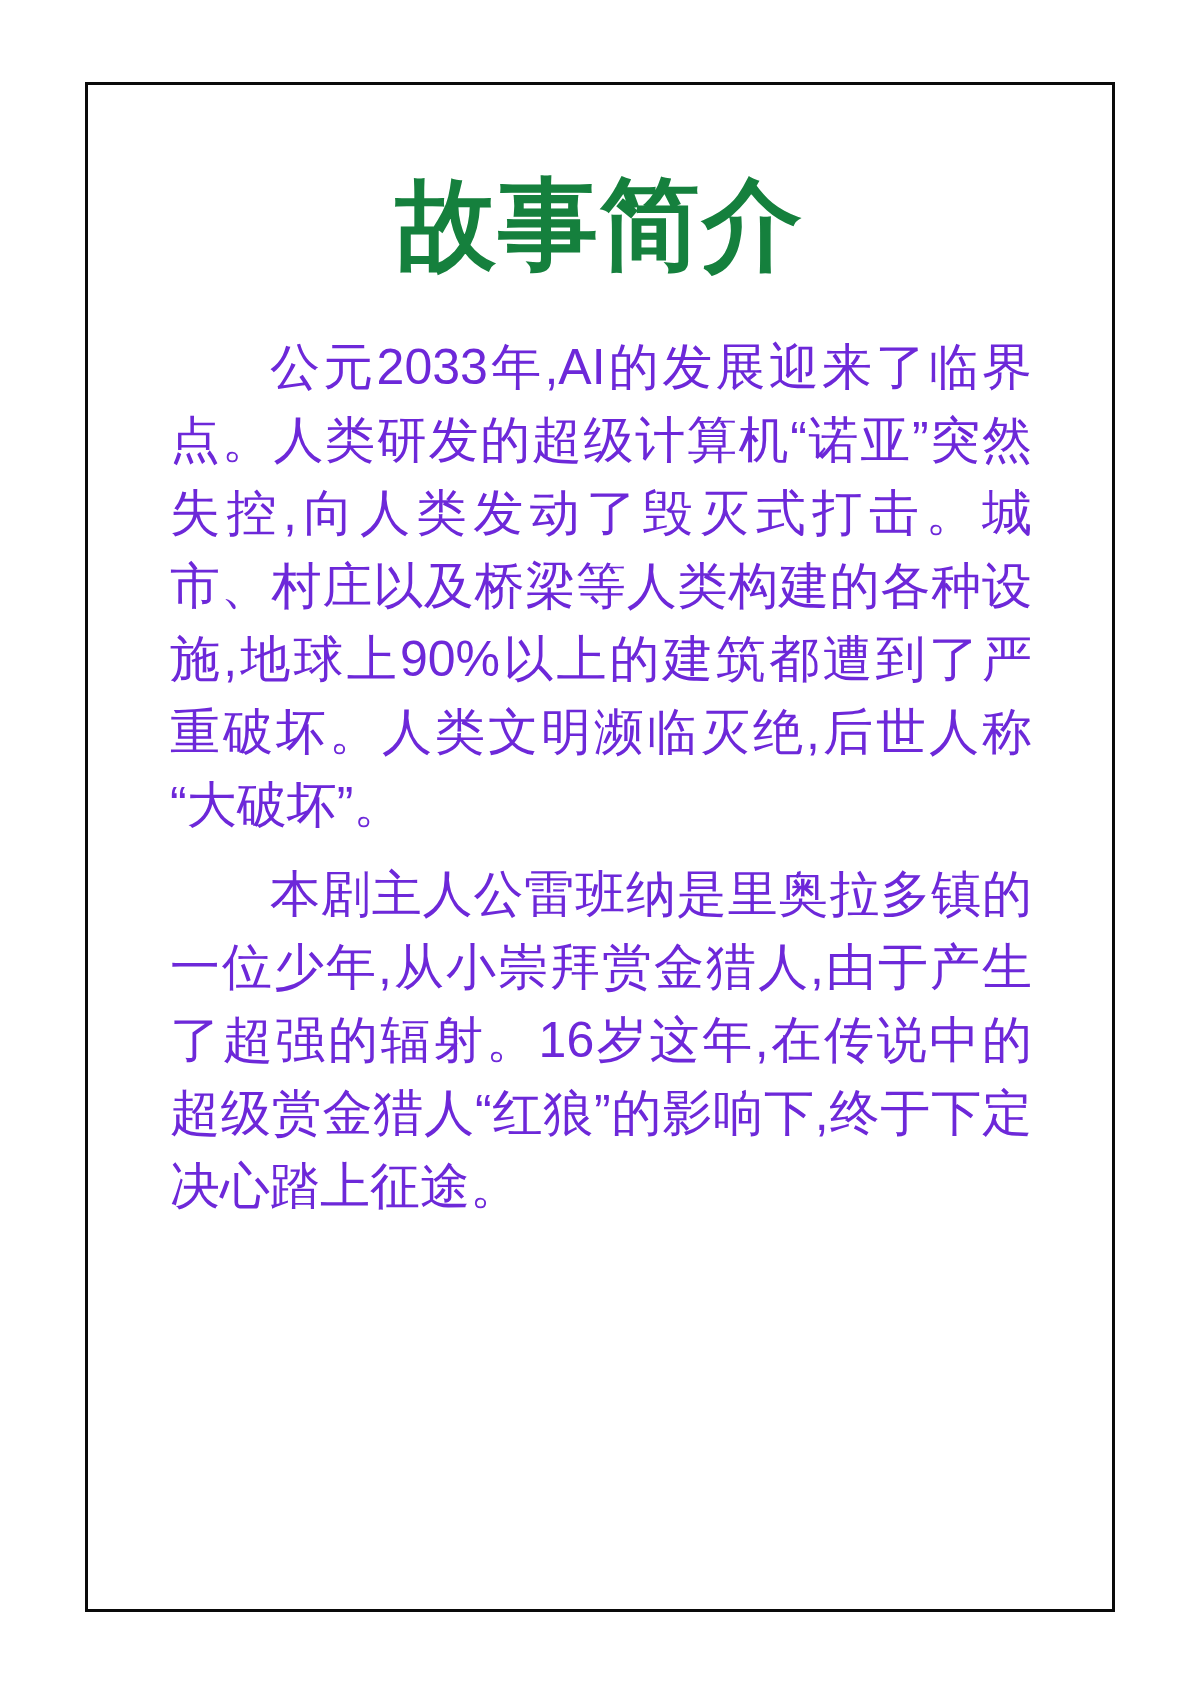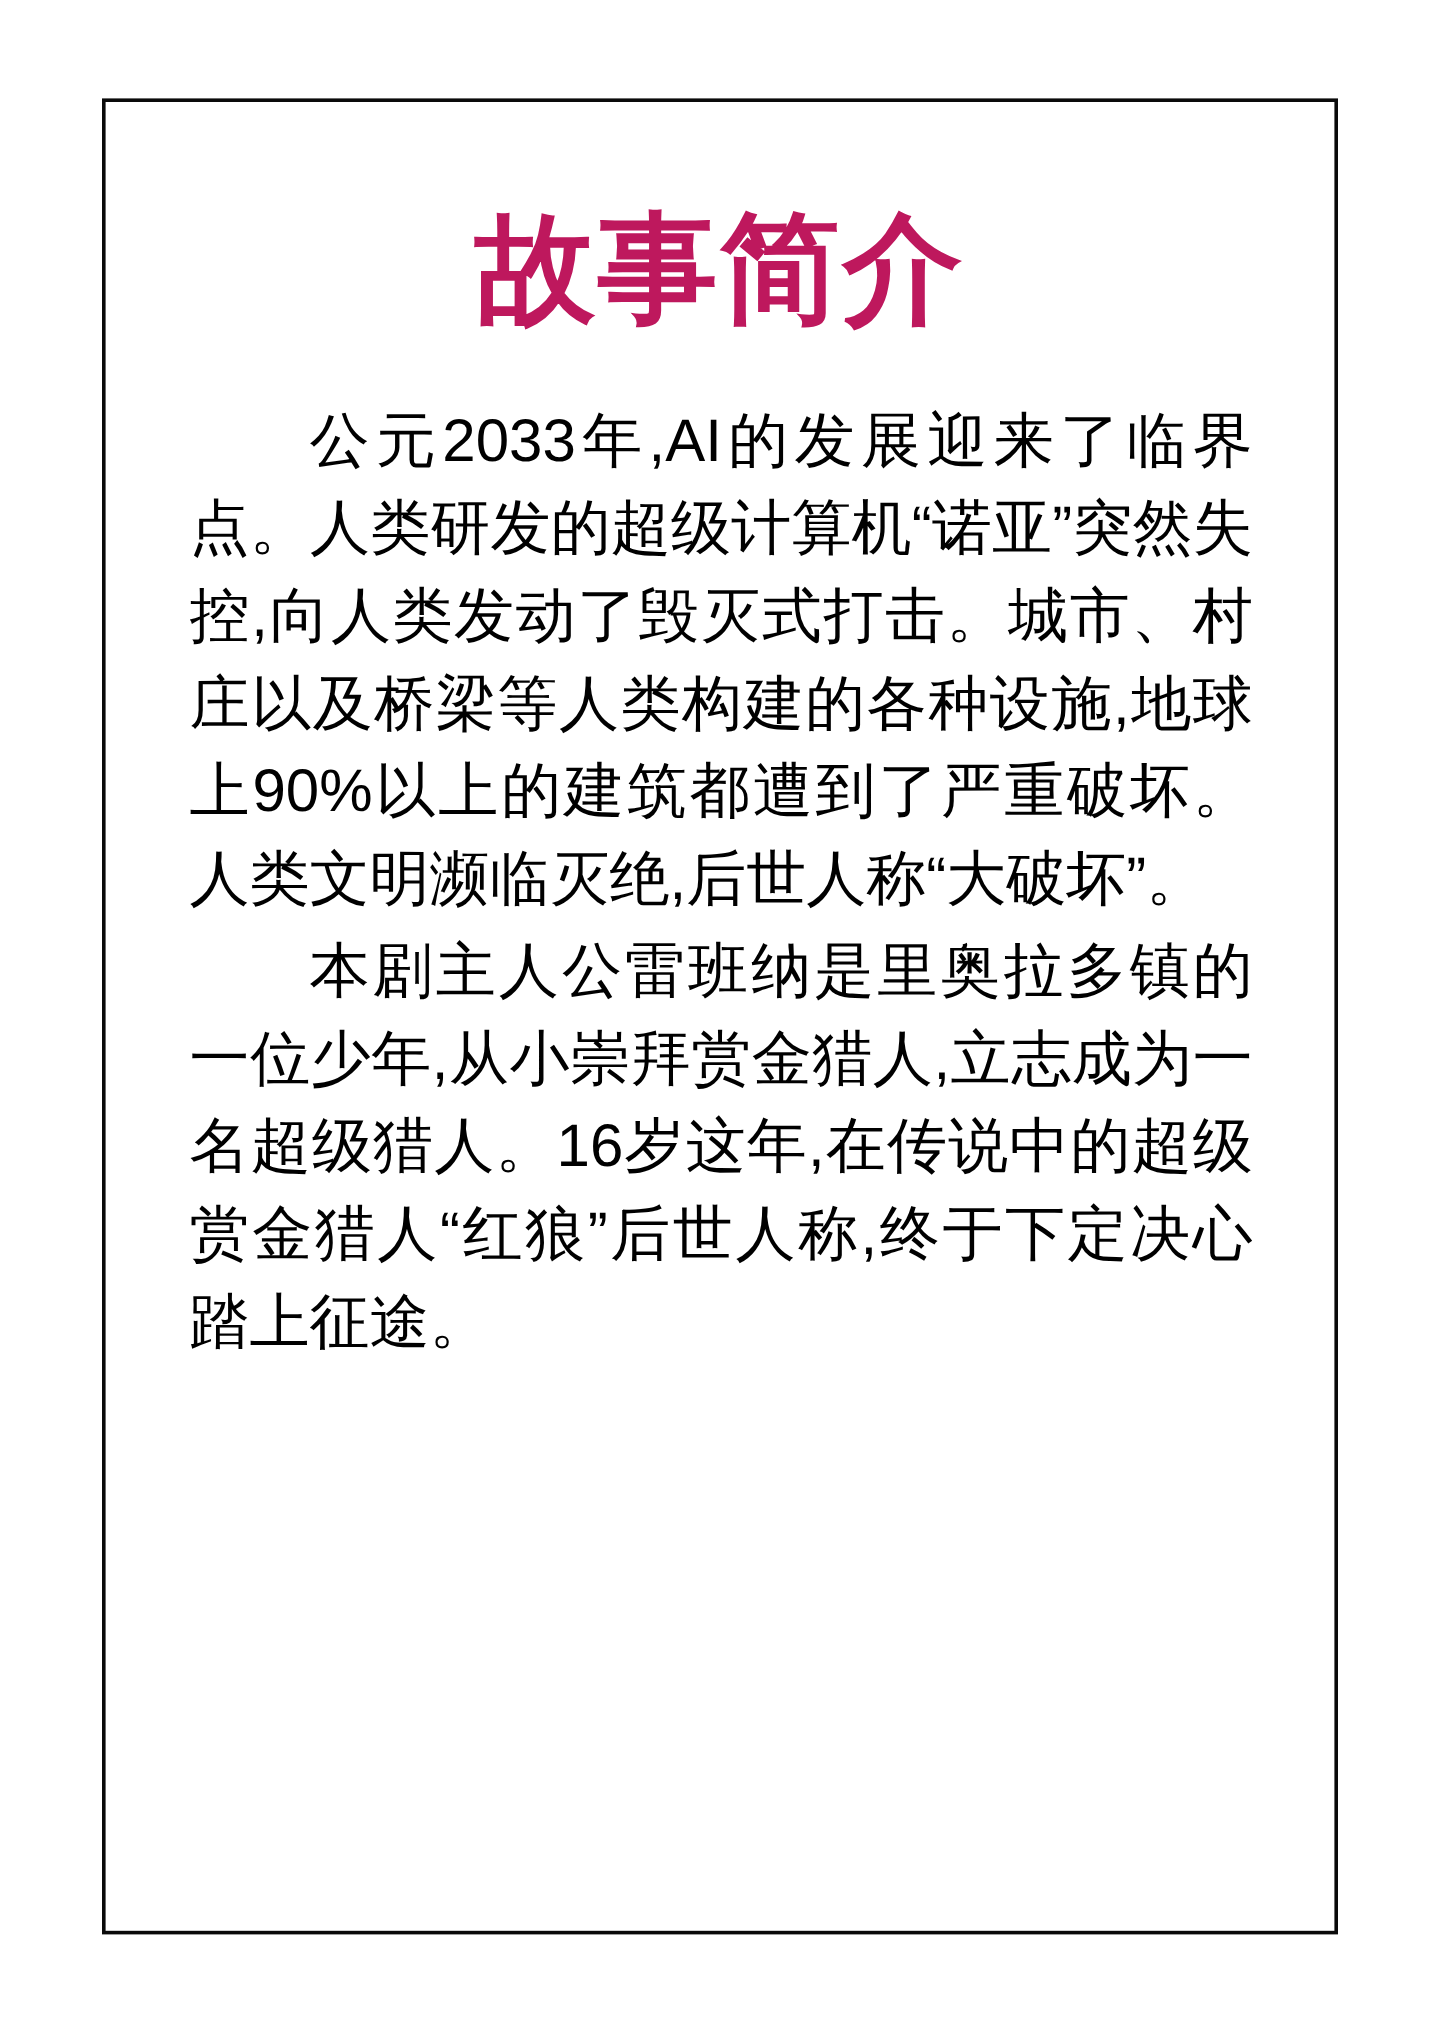--- a/index.html
+++ b/index.html
@@ -26,41 +26,41 @@
     border: 3px solid #0a0a0a;
     background: #ffffff;
   }
   .title {
     margin: 86px 0 0 0;
     text-align: center;
     font-size: 100px;
     line-height: 106px;
     font-weight: 900;
     letter-spacing: 2px;
-    color: #be185d;
+    color: #15803d;
   }
   .story-body {
     margin-top: 54px;
     padding: 0 64px 0 66px;
   }
   .story-body p {
-    margin: 4px;
+    margin: 16px;
     text-indent: 2em;
     text-align: justify;
     font-size: 50px;
     line-height: 73px;
     font-weight: 500;
-    color: #000000;
+    color: #6d28d9;
     word-break: break-all;
   }
 </style>
 </head>
 <body>
 
 <div class="page">
   <div class="frame">
     <h1 class="title">故事简介</h1>
     <div class="story-body">
       <p>公元2033年,AI的发展迎来了临界点。人类研发的超级计算机“诺亚”突然失控,向人类发动了毁灭式打击。城市、村庄以及桥梁等人类构建的各种设施,地球上90%以上的建筑都遭到了严重破坏。人类文明濒临灭绝,后世人称“大破坏”。</p>
-      <p>本剧主人公雷班纳是里奥拉多镇的一位少年,从小崇拜赏金猎人,立志成为一名超级猎人。16岁这年,在传说中的超级赏金猎人“红狼”后世人称,终于下定决心踏上征途。</p>
+      <p>本剧主人公雷班纳是里奥拉多镇的一位少年,从小崇拜赏金猎人,由于产生了超强的辐射。16岁这年,在传说中的超级赏金猎人“红狼”的影响下,终于下定决心踏上征途。</p>
     </div>
   </div>
 </div>
 
 </body></html>

